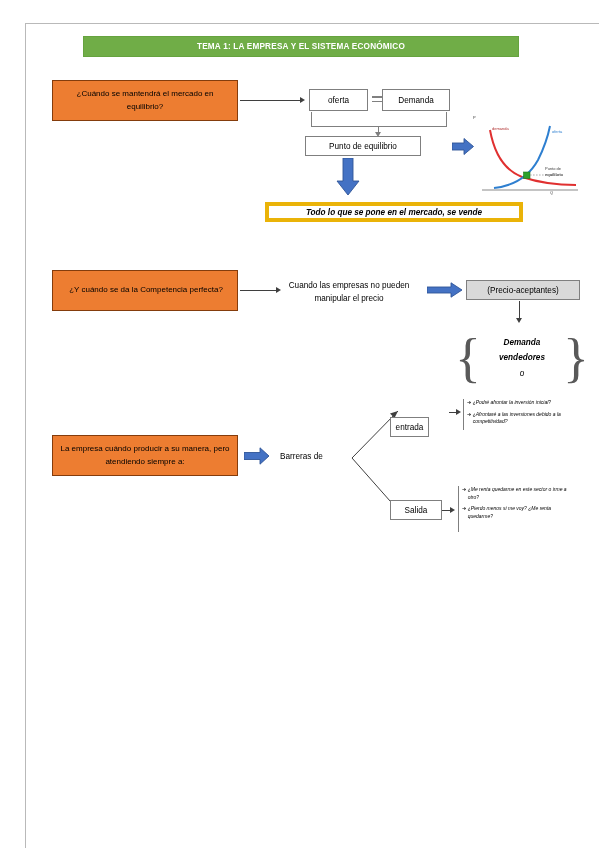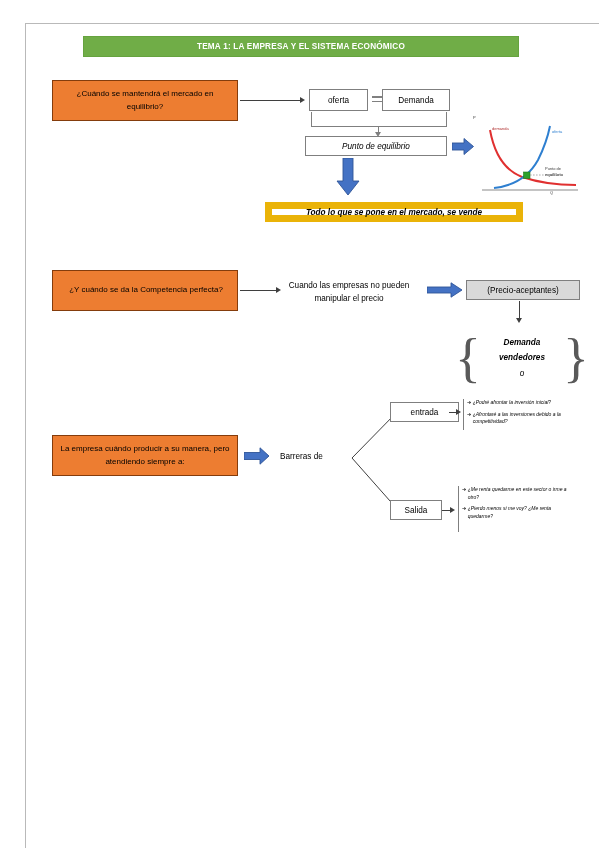--- a/index.html
+++ b/index.html
@@ -26,21 +26,21 @@
 
   
   .wbox{background:#ffffff;border:1px solid #7f7f7f;
         display:flex;align-items:center;justify-content:center;
         text-align:center;font-size:8.2px;color:#000;}
 
   .gbox{background:#d9d9d9;border:1px solid #7f7f7f;
         display:flex;align-items:center;justify-content:center;
         text-align:center;font-size:8.2px;color:#000;}
 
-  .italic-box{background:#ffffff;border:7px solid #eab308;
+  .italic-box{background:#ffffff;border:4px solid #eab308;
         display:flex;align-items:center;justify-content:center;
         text-align:center;font-size:8.2px;font-style:italic;font-weight:bold;color:#000;}
 
   .plain-text{font-size:8.2px;line-height:1.6;text-align:center;color:#000;}
   .plain-text.left{text-align:left;}
 
   
   .hline{background:#3f3f3f;height:1px;}
   .vline{background:#3f3f3f;width:1px;}
   .hline-thin{background:#7f7f7f;height:1px;}
@@ -105,21 +105,21 @@
 <div class="abs wbox" style="left:382px;top:89px;width:68px;height:22px;">
   <span>Demanda</span>
 </div>
 
 <div class="abs vline-thin" style="left:311px;top:112px;height:14px;"></div>
 <div class="abs vline-thin" style="left:446px;top:112px;height:14px;"></div>
 <div class="abs hline-thin" style="left:311px;top:126px;width:136px;"></div>
 <div class="abs vline-thin" style="left:378px;top:126px;height:9px;"></div>
 <div class="abs arrow-head-down" style="left:375px;top:132px;border-top-color:#7f7f7f;"></div>
 
-<div class="abs wbox" style="left:305px;top:136px;width:142px;height:20px;font-style:italic;">
+<div class="abs wbox" style="left:305px;top:136px;width:116px;height:20px;">
   <span>Punto de equilibrio</span>
 </div>
 
 <div class="abs blue-arrow-right" style="left:452px;top:138px;">
   <svg width="22" height="17" viewBox="0 0 22 17">
     <polygon points="0,5 12,5 12,0.5 21.5,8.5 12,16.5 12,12 0,12" fill="#4472C4" stroke="#2F5597" stroke-width="0.9"></polygon>
   </svg>
 </div>
 
 <div class="abs chart-wrap">
@@ -200,21 +200,21 @@
   <span>Barreras de</span>
 </div>
 
 <svg class="abs" style="left:340px;top:405px;width:66px;height:115px;">
   <line x1="12" y1="53" x2="58" y2="6" stroke="#3f3f3f" stroke-width="1"></line>
   <polygon points="58,6 50,8.5 54.5,13" fill="#3f3f3f"></polygon>
   <line x1="12" y1="53" x2="58" y2="105" stroke="#3f3f3f" stroke-width="1"></line>
   <polygon points="58,105 50,101.5 54.5,97" fill="#3f3f3f"></polygon>
 </svg>
 
-<div class="abs wbox" style="left:390px;top:402px;width:69px;height:20px;">
+<div class="abs wbox" style="left:390px;top:417px;width:39px;height:20px;">
   <span>entrada</span>
 </div>
 <div class="abs hline" style="left:449px;top:412px;width:8px;"></div>
 <div class="abs arrow-head-right" style="left:456px;top:408.5px;"></div>
 <div class="abs vline-thin" style="left:463px;top:399px;height:31px;"></div>
 
 <div class="abs qlist" style="left:467px;top:399px;width:112px;">
   <div class="q">
     <span class="ar">➔</span>
     <span class="tx">¿Podré afrontar la inversión inicial?</span>

